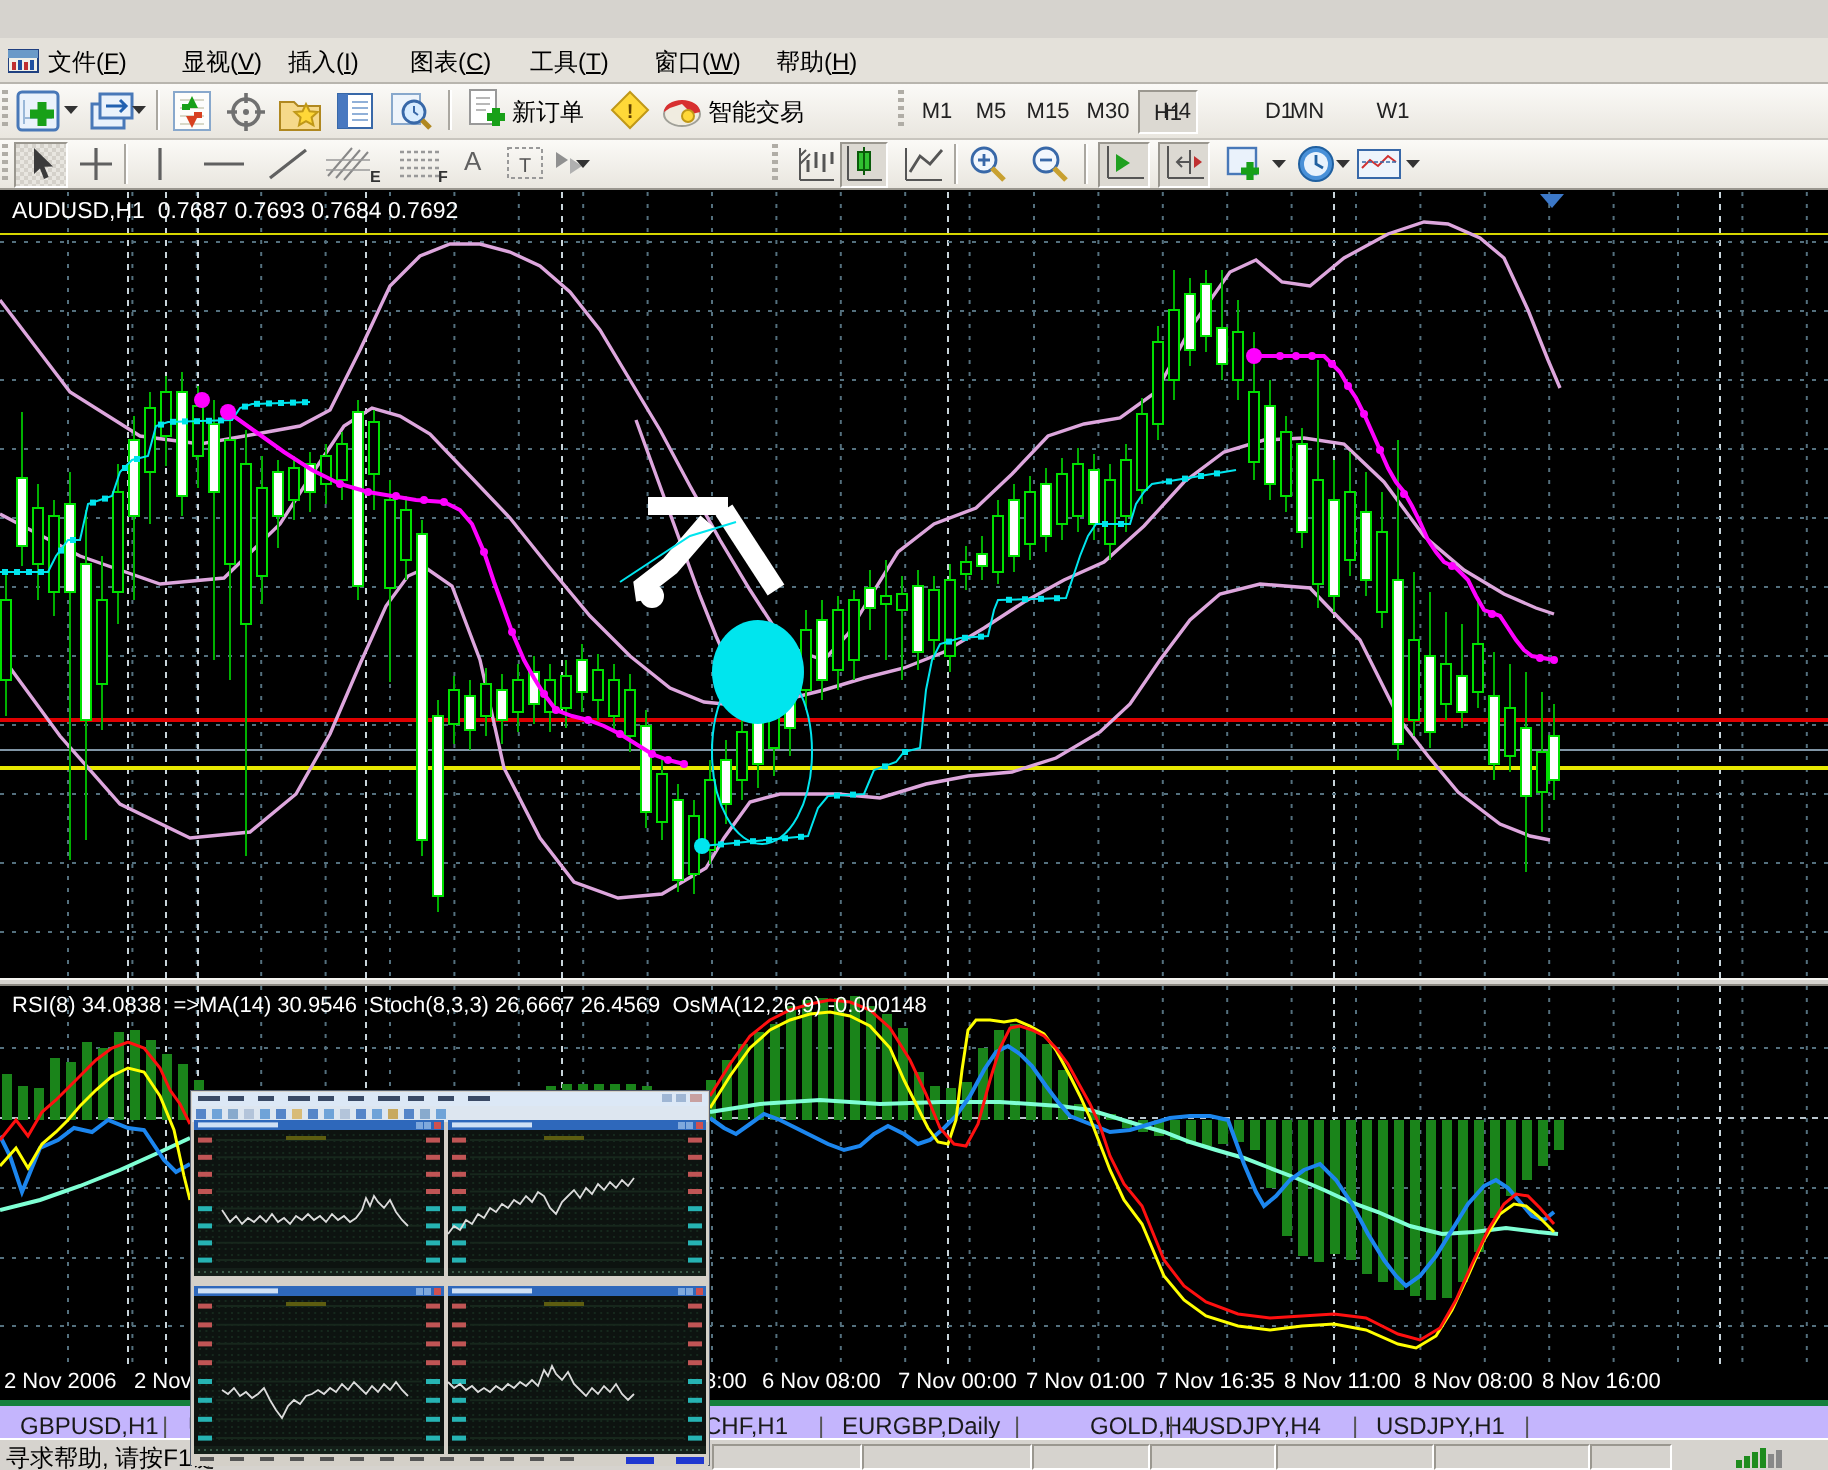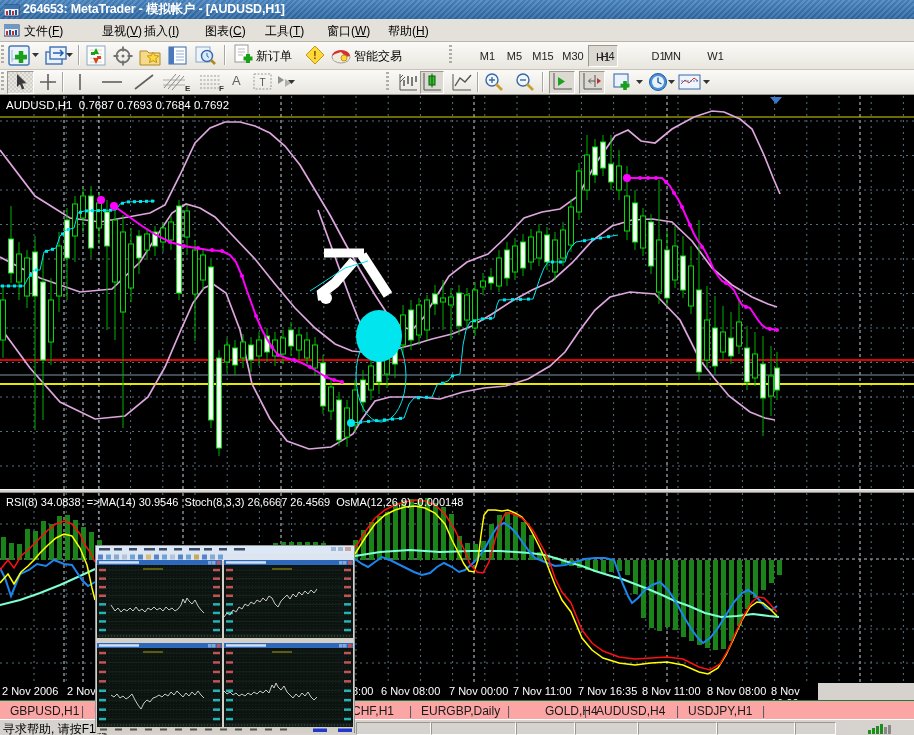--- a/index.html
+++ b/index.html
@@ -6,31 +6,31 @@
 #root { position:relative; width:914px; height:735px; }
 .titlebar { position:absolute; left:0; top:0; width:914px; height:19px;
   background-image:repeating-linear-gradient(135deg, rgba(255,255,255,0.10) 0 2px, rgba(0,0,0,0.06) 2px 4px),linear-gradient(180deg,#4a86c0,#2f68a4);
   color:#fff; font-weight:bold; font-size:12.5px; line-height:19px; letter-spacing:-0.2px; }
 .titlebar .txt { position:absolute; left:23px; top:0; }
 .menubar { position:absolute; left:0; top:19px; width:914px; height:23px; background:#e4e1da; border-bottom:1px solid #b8b5ae; font-size:12px; color:#000; }
 .menubar span.mi { position:absolute; top:4px; }
 .tb1 { position:absolute; left:0; top:42px; width:914px; height:28px; background:linear-gradient(180deg,#fbfaf7,#e9e6df); border-bottom:1px solid #c8c5be; }
 .tb2 { position:absolute; left:0; top:70px; width:914px; height:25px; background:linear-gradient(180deg,#fbfaf7,#e9e6df); border-bottom:1px solid #9a978f; }
 .chartwrap { position:absolute; left:0; top:0; }
-.timeaxis { position:absolute; left:0; top:683px; width:818px; height:17px; background:#000; color:#fff; font-size:11px; }
+.timeaxis { position:absolute; left:0; top:683px; width:914px; height:17px; background:#000; color:#fff; font-size:11px; }
 .timeaxis span { position:absolute; top:2px; }
-.tabbar { position:absolute; left:0; top:700px; width:914px; height:19px; background:#fca5a5; border-top:1px solid #15803d; font-size:12px; color:#1a1a1a; }
+.tabbar { position:absolute; left:0; top:700px; width:914px; height:19px; background:#c4b5fd; border-top:3px solid #15803d; font-size:12px; color:#1a1a1a; }
 .tabbar .t { position:absolute; top:3px; }
 .statusbar { position:absolute; left:0; top:719px; width:914px; height:16px; background:#d6d3ce; border-top:1px solid #fff; font-size:12px; color:#000; }
 .cell { position:absolute; top:2px; height:13px; border:1px solid; border-color:#9a978f #fff #fff #9a978f; }
 .icon { position:absolute; }
 .sepv { position:absolute; width:2px; height:20px; background:#aaa7a0; border-right:1px solid #fff; }
 .gripv { position:absolute; width:3px; height:20px; background:repeating-linear-gradient(180deg,#b0ada6 0 2px,transparent 2px 4px); }
 .pressed { border:1px solid; border-color:#9a978f #fff #fff #9a978f; background:#dcd9d2; }
-.tfbtn { position:absolute; width:27px; height:22px; line-height:22px; text-align:center; font-size:11px; color:#222; top:3px;margin-left:19px; }
+.tfbtn { position:absolute; width:27px; height:22px; line-height:22px; text-align:center; font-size:11px; color:#222; top:3px; }
 .overlaywin { position:absolute; left:95px; top:545px; width:260px; height:188px; }
 </style></head>
 <body>
 <div id="root">
 
 <div class="chartwrap">
 <svg width="914" height="700" style="display:block">
 <rect x="0" y="95" width="914" height="394" fill="#000000"></rect>
 <line x1="34.0" y1="96" x2="34.0" y2="489" stroke="#54707e" stroke-width="1" stroke-dasharray="2,4"></line>
 <line x1="66.2" y1="96" x2="66.2" y2="489" stroke="#54707e" stroke-width="1" stroke-dasharray="2,4"></line>
@@ -520,43 +520,32 @@
 <path d="M355.0,554.0 L365.0,538.0 L375.0,524.0 L385.0,515.0 L395.0,510.0 L405.0,507.0 L415.0,506.0 L425.0,508.0 L435.0,513.0 L445.0,524.0 L452.0,540.0 L458.0,552.0 L464.0,564.0 L469.0,571.0 L474.0,572.0 L478.0,560.0 L481.0,535.0 L484.0,515.0 L488.0,510.0 L495.0,510.0 L502.0,511.0 L508.0,510.0 L515.0,513.0 L522.0,517.0 L528.0,525.0 L535.0,538.0 L540.0,548.0 L545.0,559.0 L550.0,572.0 L555.0,585.0 L562.0,600.0 L571.0,612.0 L582.0,638.0 L592.0,650.0 L603.0,658.0 L619.0,663.0 L635.0,665.0 L651.0,663.0 L667.0,662.0 L683.0,665.0 L699.0,672.0 L708.0,674.0 L718.0,668.0 L726.0,655.0 L734.0,638.0 L742.0,620.0 L750.0,607.0 L757.0,602.0 L763.0,603.0 L769.0,608.0 L777.0,616.0" fill="none" stroke="#ffff00" stroke-width="1.5"></path>
 <path d="M0.0,570.0 L8.0,560.0 L14.0,568.0 L21.0,556.0 L28.0,550.0 L34.0,544.0 L40.0,538.0 L48.0,530.0 L56.0,524.0 L64.0,521.0 L72.0,524.0 L80.0,534.0 L85.0,545.0 L90.0,552.0 L95.0,562.0" fill="none" stroke="#ff1010" stroke-width="1.5"></path>
 <path d="M355.0,548.0 L365.0,532.0 L375.0,518.0 L385.0,510.0 L395.0,505.0 L405.0,502.0 L415.0,500.0 L425.0,501.0 L435.0,505.0 L445.0,514.0 L455.0,530.0 L463.0,547.0 L470.0,564.0 L477.0,572.0 L483.0,573.0 L489.0,562.0 L495.0,540.0 L500.0,524.0 L505.0,514.0 L510.0,513.0 L516.0,515.0 L522.0,518.0 L528.0,524.0 L534.0,532.0 L540.0,543.0 L545.0,552.0 L550.0,563.0 L555.0,578.0 L562.0,592.0 L571.0,603.0 L582.0,630.0 L592.0,643.0 L603.0,651.0 L619.0,657.0 L635.0,659.0 L651.0,658.0 L667.0,657.0 L683.0,659.0 L699.0,667.0 L710.0,670.0 L720.0,664.0 L728.0,650.0 L736.0,632.0 L744.0,615.0 L752.0,602.0 L758.0,597.0 L764.0,598.0 L770.0,604.0 L777.0,612.0" fill="none" stroke="#ff1010" stroke-width="1.5"></path>
 <text x="6" y="506" font-size="11" fill="#ffffff" font-family="Liberation Sans, sans-serif">RSI(8) 34.0838&nbsp; =&gt;MA(14) 30.9546&nbsp; Stoch(8,3,3) 26,6667 26.4569&nbsp; OsMA(12,26,9) -0.000148</text>
 <rect x="0" y="489" width="914" height="4" fill="#d6d3ce"></rect>
 <line x1="0" y1="489.5" x2="914" y2="489.5" stroke="#f5f4f0" stroke-width="1"></line>
 <line x1="0" y1="492.5" x2="914" y2="492.5" stroke="#8a8780" stroke-width="1"></line>
 </svg>
 </div>
 
-<div class="titlebar">
- <svg style="position:absolute;left:4px;top:2px" width="16" height="15">
-  <rect x="0" y="3" width="15" height="11" fill="#f0f0e8" stroke="#204080"></rect>
-  <rect x="0" y="3" width="15" height="4" fill="#3a76b2"></rect>
-  <rect x="2" y="9" width="2" height="4" fill="#c03030"></rect>
-  <rect x="5" y="8" width="2" height="5" fill="#2050a0"></rect>
-  <rect x="8" y="9" width="2" height="4" fill="#c03030"></rect>
-  <rect x="11" y="8" width="2" height="5" fill="#2050a0"></rect>
- </svg>
- <span class="txt">264653: MetaTrader - 模拟帐户 - [AUDUSD,H1]</span>
-</div>
 
 <div class="menubar">
  <svg style="position:absolute;left:4px;top:3px" width="16" height="15">
   <rect x="0" y="3" width="15" height="11" fill="#f0f0e8" stroke="#204080"></rect>
   <rect x="0" y="3" width="15" height="4" fill="#6a9ac8"></rect>
   <rect x="2" y="9" width="2" height="4" fill="#c03030"></rect>
   <rect x="5" y="8" width="2" height="5" fill="#2050a0"></rect>
   <rect x="8" y="9" width="2" height="4" fill="#c03030"></rect>
   <rect x="11" y="8" width="2" height="5" fill="#2050a0"></rect>
  </svg>
  <span class="mi" style="left:24px">文件(<u>F</u>)</span>
- <span class="mi" style="left:102px">显视(<u>V</u>)</span>
+ <span class="mi" style="left:91px">显视(<u>V</u>)</span>
  <span class="mi" style="left:144px">插入(<u>I</u>)</span>
  <span class="mi" style="left:205px">图表(<u>C</u>)</span>
  <span class="mi" style="left:265px">工具(<u>T</u>)</span>
  <span class="mi" style="left:327px">窗口(<u>W</u>)</span>
  <span class="mi" style="left:388px">帮助(<u>H</u>)</span>
 </div>
 
 <div class="tb1">
       <div class="gripv" style="left:1px;top:3px"></div>
 <svg class="icon" style="left:8px;top:2px" width="24" height="24" viewBox="0 0 24 24">
@@ -739,38 +728,38 @@
         <path d="M0,1 l7,0 -3.5,4 z" fill="#333"></path>
       </svg>
 </div>
 
 <div class="timeaxis">
  <span style="left:2px">2 Nov 2006</span>
  <span style="left:67px">2 Nov 0</span>
  <span style="left:352px">8:00</span>
  <span style="left:381px">6 Nov 08:00</span>
  <span style="left:449px">7 Nov 00:00</span>
- <span style="left:513px">7 Nov 11:00</span>
+ <span style="left:513px">7 Nov 01:00</span>
  <span style="left:578px">7 Nov 16:35</span>
  <span style="left:642px">8 Nov 11:00</span>
  <span style="left:707px">8 Nov 08:00</span>
  <span style="left:771px">8 Nov 16:00</span>
 </div>
 
 <div class="tabbar">
  <span class="t" style="left:10px">GBPUSD,H1</span>
  <span class="t" style="left:81px;color:#555">|</span>
  <span class="t" style="left:94px">U</span>
  <span class="t" style="left:352px">CHF,H1</span>
  <span class="t" style="left:409px;color:#555">|</span>
  <span class="t" style="left:421px">EURGBP,Daily</span>
  <span class="t" style="left:507px;color:#555">|</span>
  <span class="t" style="left:545px">GOLD,H4</span>
  <span class="t" style="left:584px;color:#555">|</span>
- <span class="t" style="left:596px">AUDUSD,H4</span>
+ <span class="t" style="left:596px">USDJPY,H4</span>
  <span class="t" style="left:676px;color:#555">|</span>
  <span class="t" style="left:688px">USDJPY,H1</span>
  <span class="t" style="left:762px;color:#555">|</span>
 </div>
 
 <div class="statusbar">
  <span style="position:absolute;left:3px;top:1px">寻求帮助, 请按F1键</span>
  <span class="cell" style="left:356px;width:75px"></span>
  <span class="cell" style="left:431px;width:85px"></span>
  <span class="cell" style="left:516px;width:59px"></span>

